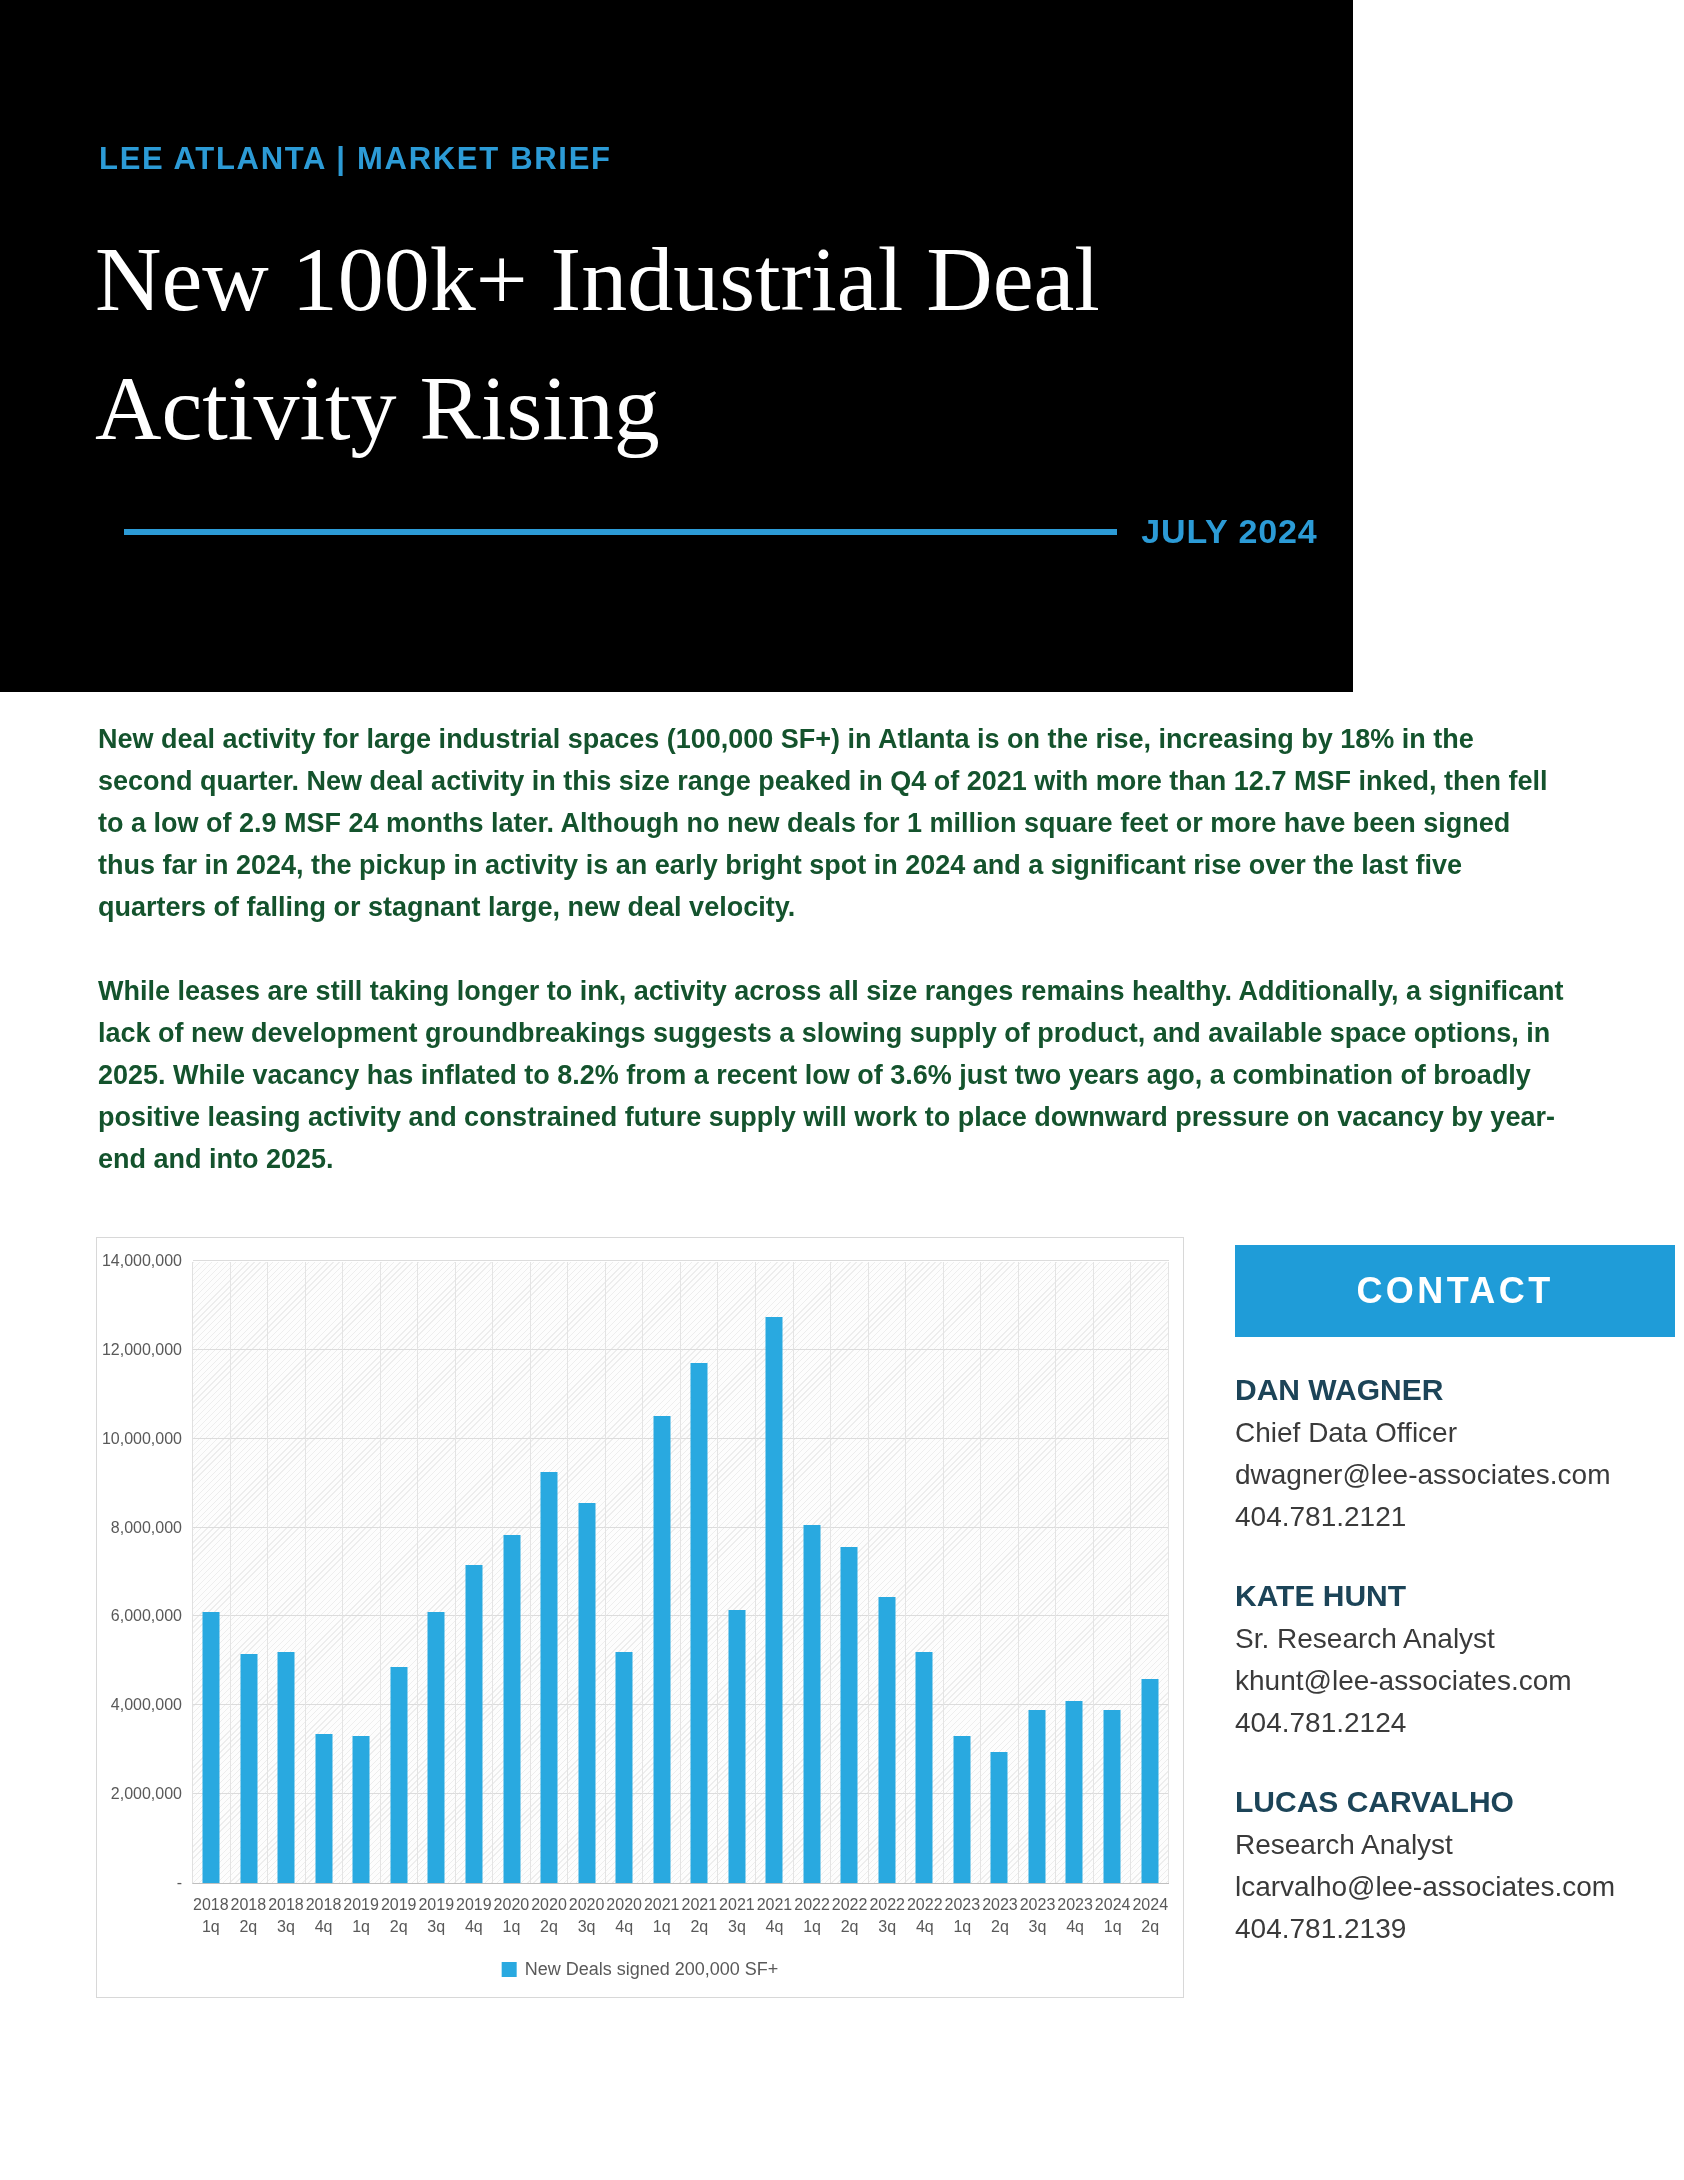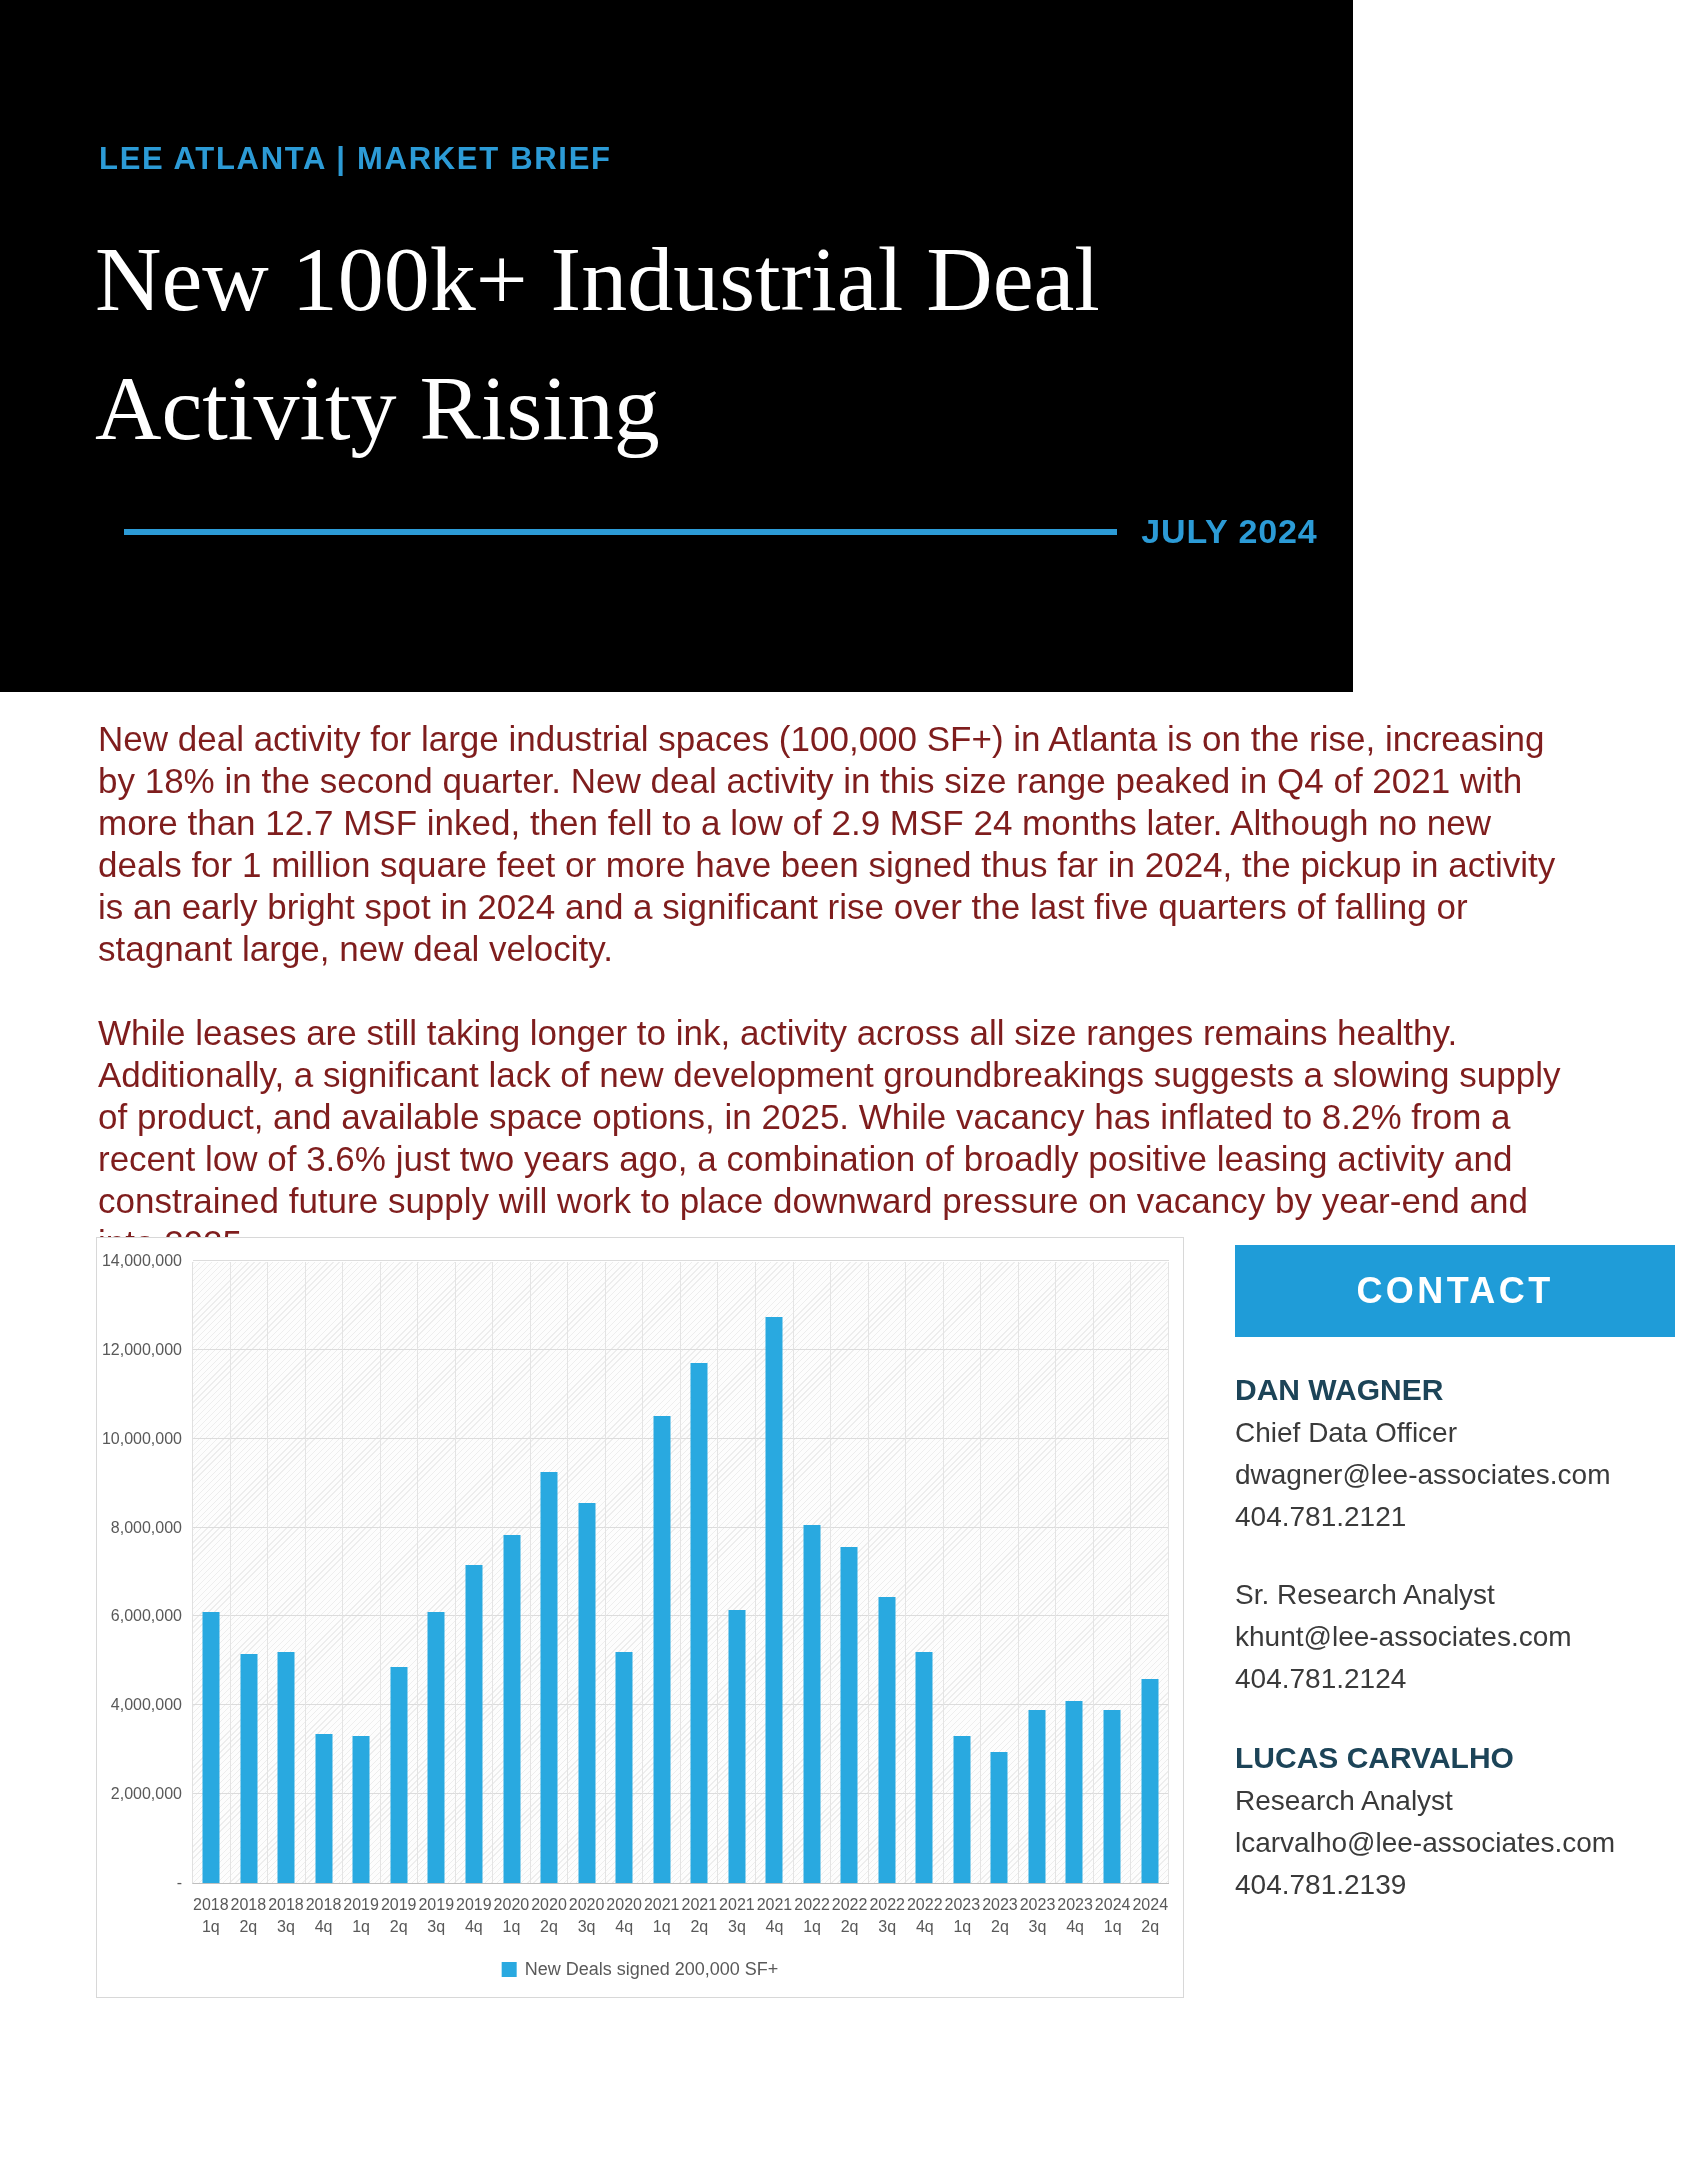--- a/index.html
+++ b/index.html
@@ -25,21 +25,21 @@
     display:flex; align-items:center;justify-content:center;
   }
   .rule-line { width:993px; height:6px; background:#2c9bd6; }
   .date-label {
     margin-left:24px; font-size:34px; font-weight:bold; color:#2c9bd6; letter-spacing:0.9px;
   }
 
   
   .body-copy { position:absolute; left:98px; top:718px; width:1469px; }
   .body-copy p {
-    font-size:35px; line-height:42px; color:#7f1d1d; margin-bottom:42px;
+    font-size:27px; line-height:42px; color:#14532d; margin-bottom:42px;font-weight:bold;
   }
 
   
   .chart {
     position:absolute; left:96px; top:1237px; width:1088px; height:761px;
     background:#ffffff; border:0.9px solid #d8d8d8;
   }
   .y-labels { position:absolute; left:0; top:24px; width:85px; height:622px; }
   .y-label {
     position:absolute; right:0; width:85px; text-align:right;
@@ -337,20 +337,21 @@
       <span>CONTACT</span>
     </div>
     <div class="contact-cards" id="contact-cards">
         <div class="contact-card">
           <div class="contact-name">DAN WAGNER</div>
           <div class="contact-title">Chief Data Officer</div>
           <div class="contact-email">dwagner@lee-associates.com</div>
           <div class="contact-phone">404.781.2121</div>
         </div>
         <div class="contact-card">
+          <div class="contact-name">KATE HUNT</div>
           <div class="contact-title">Sr. Research Analyst</div>
           <div class="contact-email">khunt@lee-associates.com</div>
           <div class="contact-phone">404.781.2124</div>
         </div>
         <div class="contact-card">
           <div class="contact-name">LUCAS CARVALHO</div>
           <div class="contact-title">Research Analyst</div>
           <div class="contact-email">lcarvalho@lee-associates.com</div>
           <div class="contact-phone">404.781.2139</div>
         </div>

